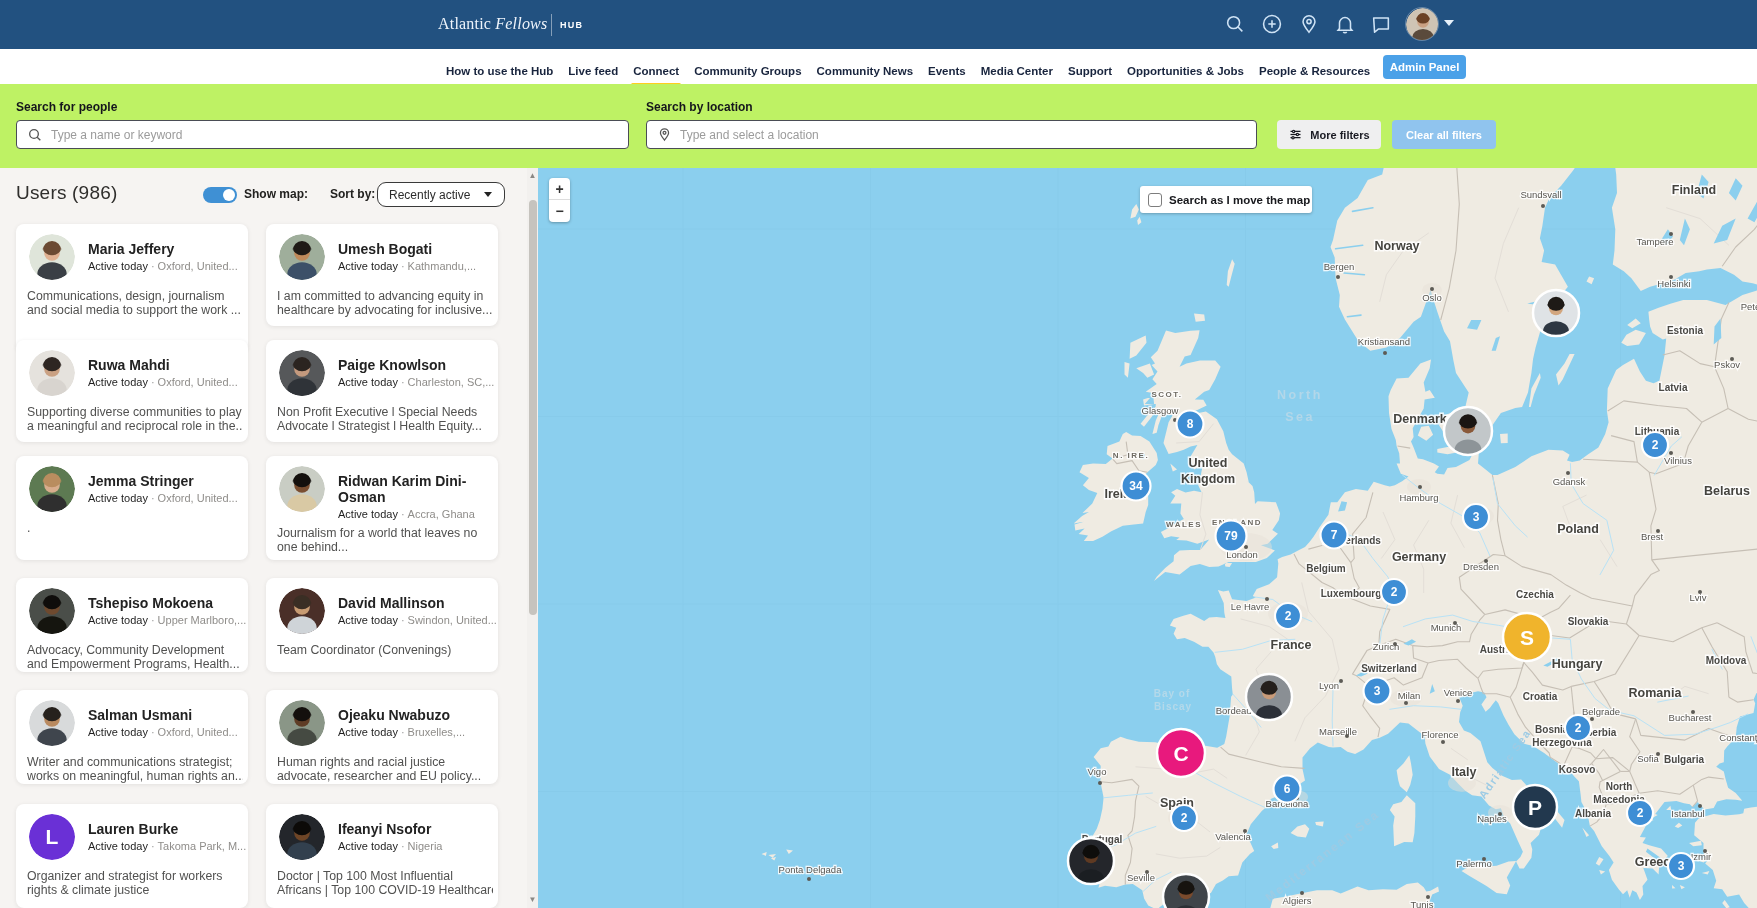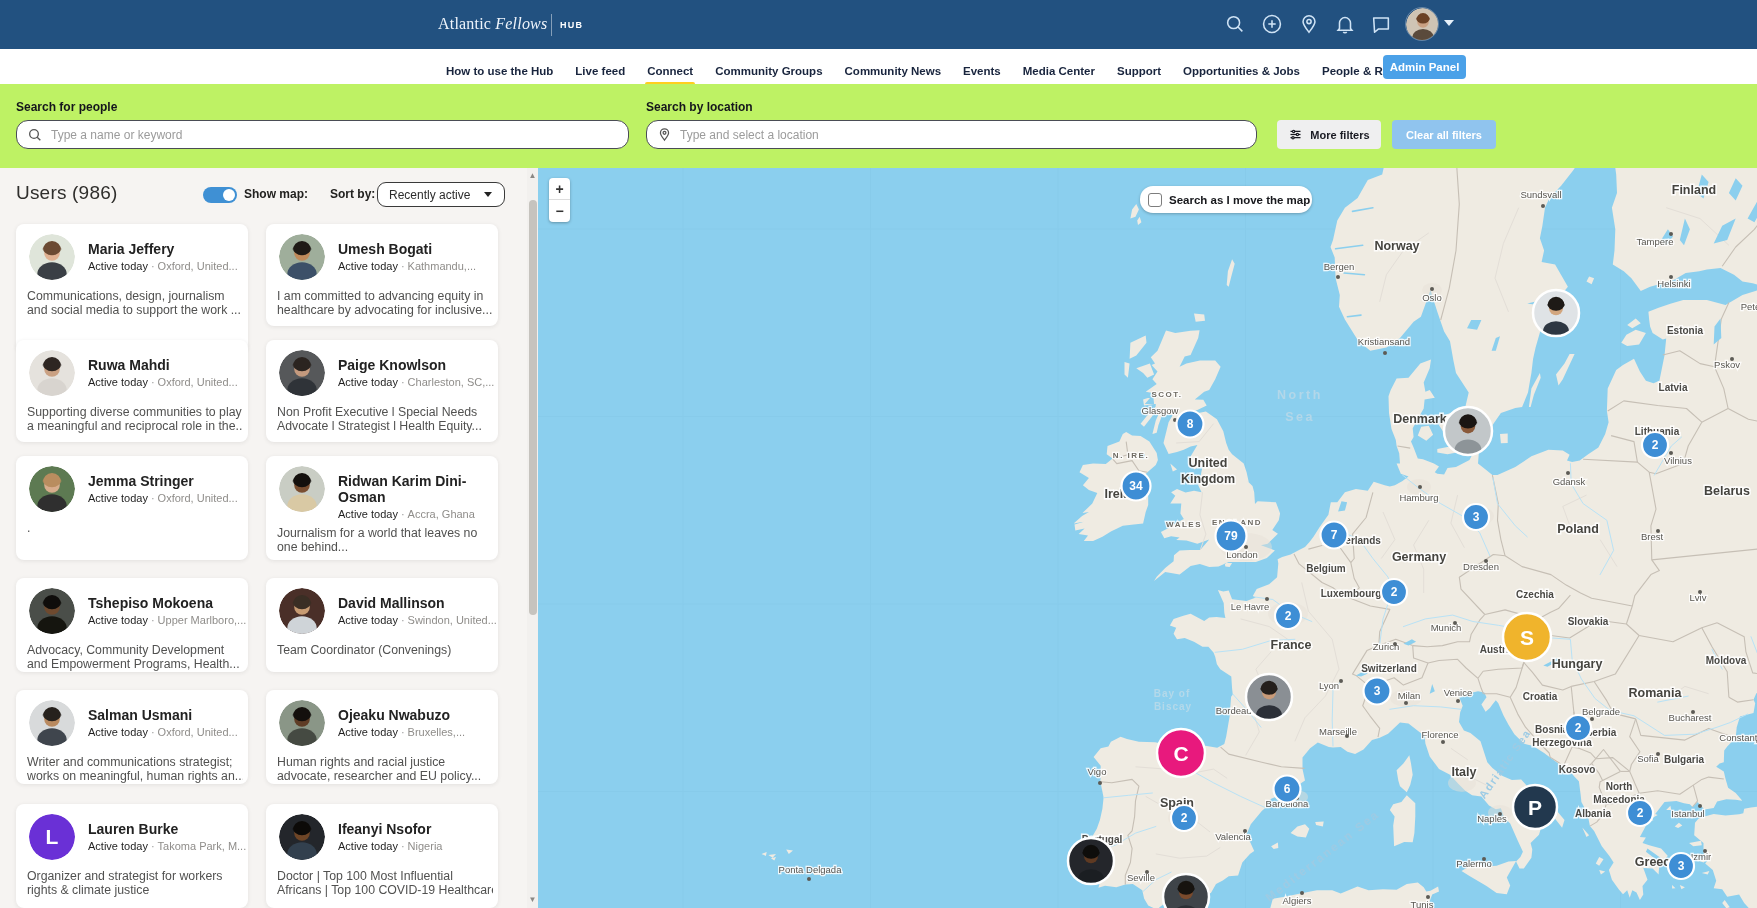--- a/index.html
+++ b/index.html
@@ -4,28 +4,28 @@
 html,body{width:1757px;height:908px;overflow:hidden;font-family:"Liberation Sans",sans-serif;background:#fff}
 .topbar{position:absolute;left:0;top:0;width:1757px;height:49px;background:#225180}
 .logo{position:absolute;left:438px;top:15px;font-family:"Liberation Serif",serif;font-size:16px;color:#eef4fb;letter-spacing:.2px}
 .logo i{font-style:italic}
 .logodiv{position:absolute;left:551px;top:14px;width:1px;height:22px;background:rgba(255,255,255,.45)}
 .hub{position:absolute;left:560px;top:20px;font-size:9px;font-weight:700;letter-spacing:1.2px;color:#fff}
 .hic{position:absolute;top:13px;width:22px;height:22px;stroke:#cfe3f5;stroke-width:1.7;fill:none}
 .hav{position:absolute;left:1405px;top:7px;width:34px;height:34px;border-radius:50%;overflow:hidden;border:1px solid rgba(255,255,255,.3)}
 .caret{position:absolute;left:1444px;top:20px;width:0;height:0;border-left:5px solid transparent;border-right:5px solid transparent;border-top:6px solid #e8f1fa}
 .nav{position:absolute;left:0;top:49px;width:1757px;height:35px;background:#fff}
-.navrow{position:absolute;left:446px;top:4px;height:35px;display:flex;align-items:center;gap:22px;white-space:nowrap}
+.navrow{position:absolute;left:446px;top:16px;height:35px;display:flex;align-items:flex-start;gap:15px;white-space:nowrap}
 .ni{font-size:11.5px;font-weight:700;color:#18243d}
 .ni.act{position:relative}
 .ni.act::after{content:"";position:absolute;left:-2px;right:-2px;bottom:-9px;height:3.5px;background:#fc3;background:#ffce1f;border-radius:2px}
 .adminbtn{position:absolute;left:1383px;top:6px;width:83px;height:24px;background:#4ba1e8;border-radius:4px;color:#fff;font-size:11.5px;font-weight:700;display:flex;align-items:center;justify-content:center}
 .filters{position:absolute;left:0;top:84px;width:1757px;height:84px;background:#bef264}
 .flabel{position:absolute;top:16px;font-size:12px;font-weight:700;color:#15161c}
-.finput{position:absolute;top:36px;height:29px;border:1px solid #4a4d55;border-radius:12px;background:#fff;display:flex;align-items:center;color:#9b9b9b;font-size:12px}
+.finput{position:absolute;top:36px;height:29px;border:1px solid #4a4d55;border-radius:4px;background:#fff;display:flex;align-items:center;color:#9b9b9b;font-size:12px}
 .fbtn{position:absolute;top:36px;height:29px;border-radius:4px;font-size:11px;font-weight:700;display:flex;align-items:center;justify-content:center}
 .main{position:absolute;left:0;top:168px;width:1757px;height:740px;background:#f6f4f2}
 .lpanel{position:absolute;left:0;top:0;width:538px;height:740px;background:#f6f4f2;overflow:hidden}
 .users-h{position:absolute;left:16px;top:14px;font-size:19px;font-weight:400;color:#2f2e2c;letter-spacing:.2px}
 .toggle{position:absolute;left:203px;top:19px;width:34px;height:16px;border-radius:9px;background:#3f90d4}
 .toggle::after{content:"";position:absolute;right:2px;top:2px;width:12px;height:12px;border-radius:50%;background:#fff}
 .showmap{position:absolute;left:244px;top:19px;font-size:12px;font-weight:700;color:#22211f}
 .sortby{position:absolute;left:330px;top:19px;font-size:12px;font-weight:700;color:#22211f}
 .select{position:absolute;left:377px;top:14px;width:128px;height:25px;border:1.5px solid #3a3a3a;border-radius:9px;background:#fff;font-size:12px;color:#2c2c2c;display:flex;align-items:center;padding-left:11px}
 .select::after{content:"";position:absolute;right:12px;top:9px;width:0;height:0;border-left:4.5px solid transparent;border-right:4.5px solid transparent;border-top:5.5px solid #222}
@@ -39,21 +39,21 @@
 .cloc{color:#8f8d8a}
 .cdesc{position:absolute;left:11px;width:216px;font-size:12.3px;line-height:13.5px;color:#515150;overflow:hidden}
 .dl{white-space:nowrap;overflow:hidden}
 .sbar{position:absolute;left:527px;top:0;width:11px;height:740px;background:#f2f0ee}
 .sthumb{position:absolute;left:1.5px;top:32px;width:8px;height:415px;border-radius:4px;background:#c6c3be}
 .sarrow{position:absolute;left:0;width:11px;height:16px;color:#8a8885;font-size:8px;text-align:center;line-height:16px}
 .map{position:absolute;left:538px;top:0;width:1219px;height:740px;overflow:hidden}
 .zctl{position:absolute;left:11px;top:10px;width:21px;height:44px;background:#fff;border-radius:4px;box-shadow:0 1px 3px rgba(0,0,0,.3);z-index:5}
 .zctl div{width:21px;height:22px;text-align:center;line-height:22px;font-size:14px;font-weight:700;color:#333}
 .zctl div:first-child{border-bottom:1px solid #ddd}
-.chkbox{position:absolute;left:602px;top:18px;width:172px;height:27px;background:#fff;border-radius:13px;box-shadow:0 1px 3px rgba(0,0,0,.25);z-index:5;display:flex;align-items:center}
+.chkbox{position:absolute;left:602px;top:18px;width:172px;height:27px;background:#fff;border-radius:3px;box-shadow:0 1px 3px rgba(0,0,0,.25);z-index:5;display:flex;align-items:center}
 .chkbox .cb{width:14px;height:14px;border:1.5px solid #7d7d7d;border-radius:3px;margin:0 7px 0 8px}
 .chkbox span{font-size:11.5px;font-weight:700;color:#17181c;white-space:nowrap}
 </style></head><body>
 <div class="topbar">
  <div class="logo">Atlantic <i>Fellows</i></div>
  <div class="logodiv"></div>
     <div class="hub">HUB</div>
  <svg class="hic" style="left:1224px" viewBox="0 0 24 24">
       <circle cx="10.5" cy="10.5" r="6.5" fill="none"></circle>
       <line x1="15.3" y1="15.3" x2="20" y2="20"></line>

